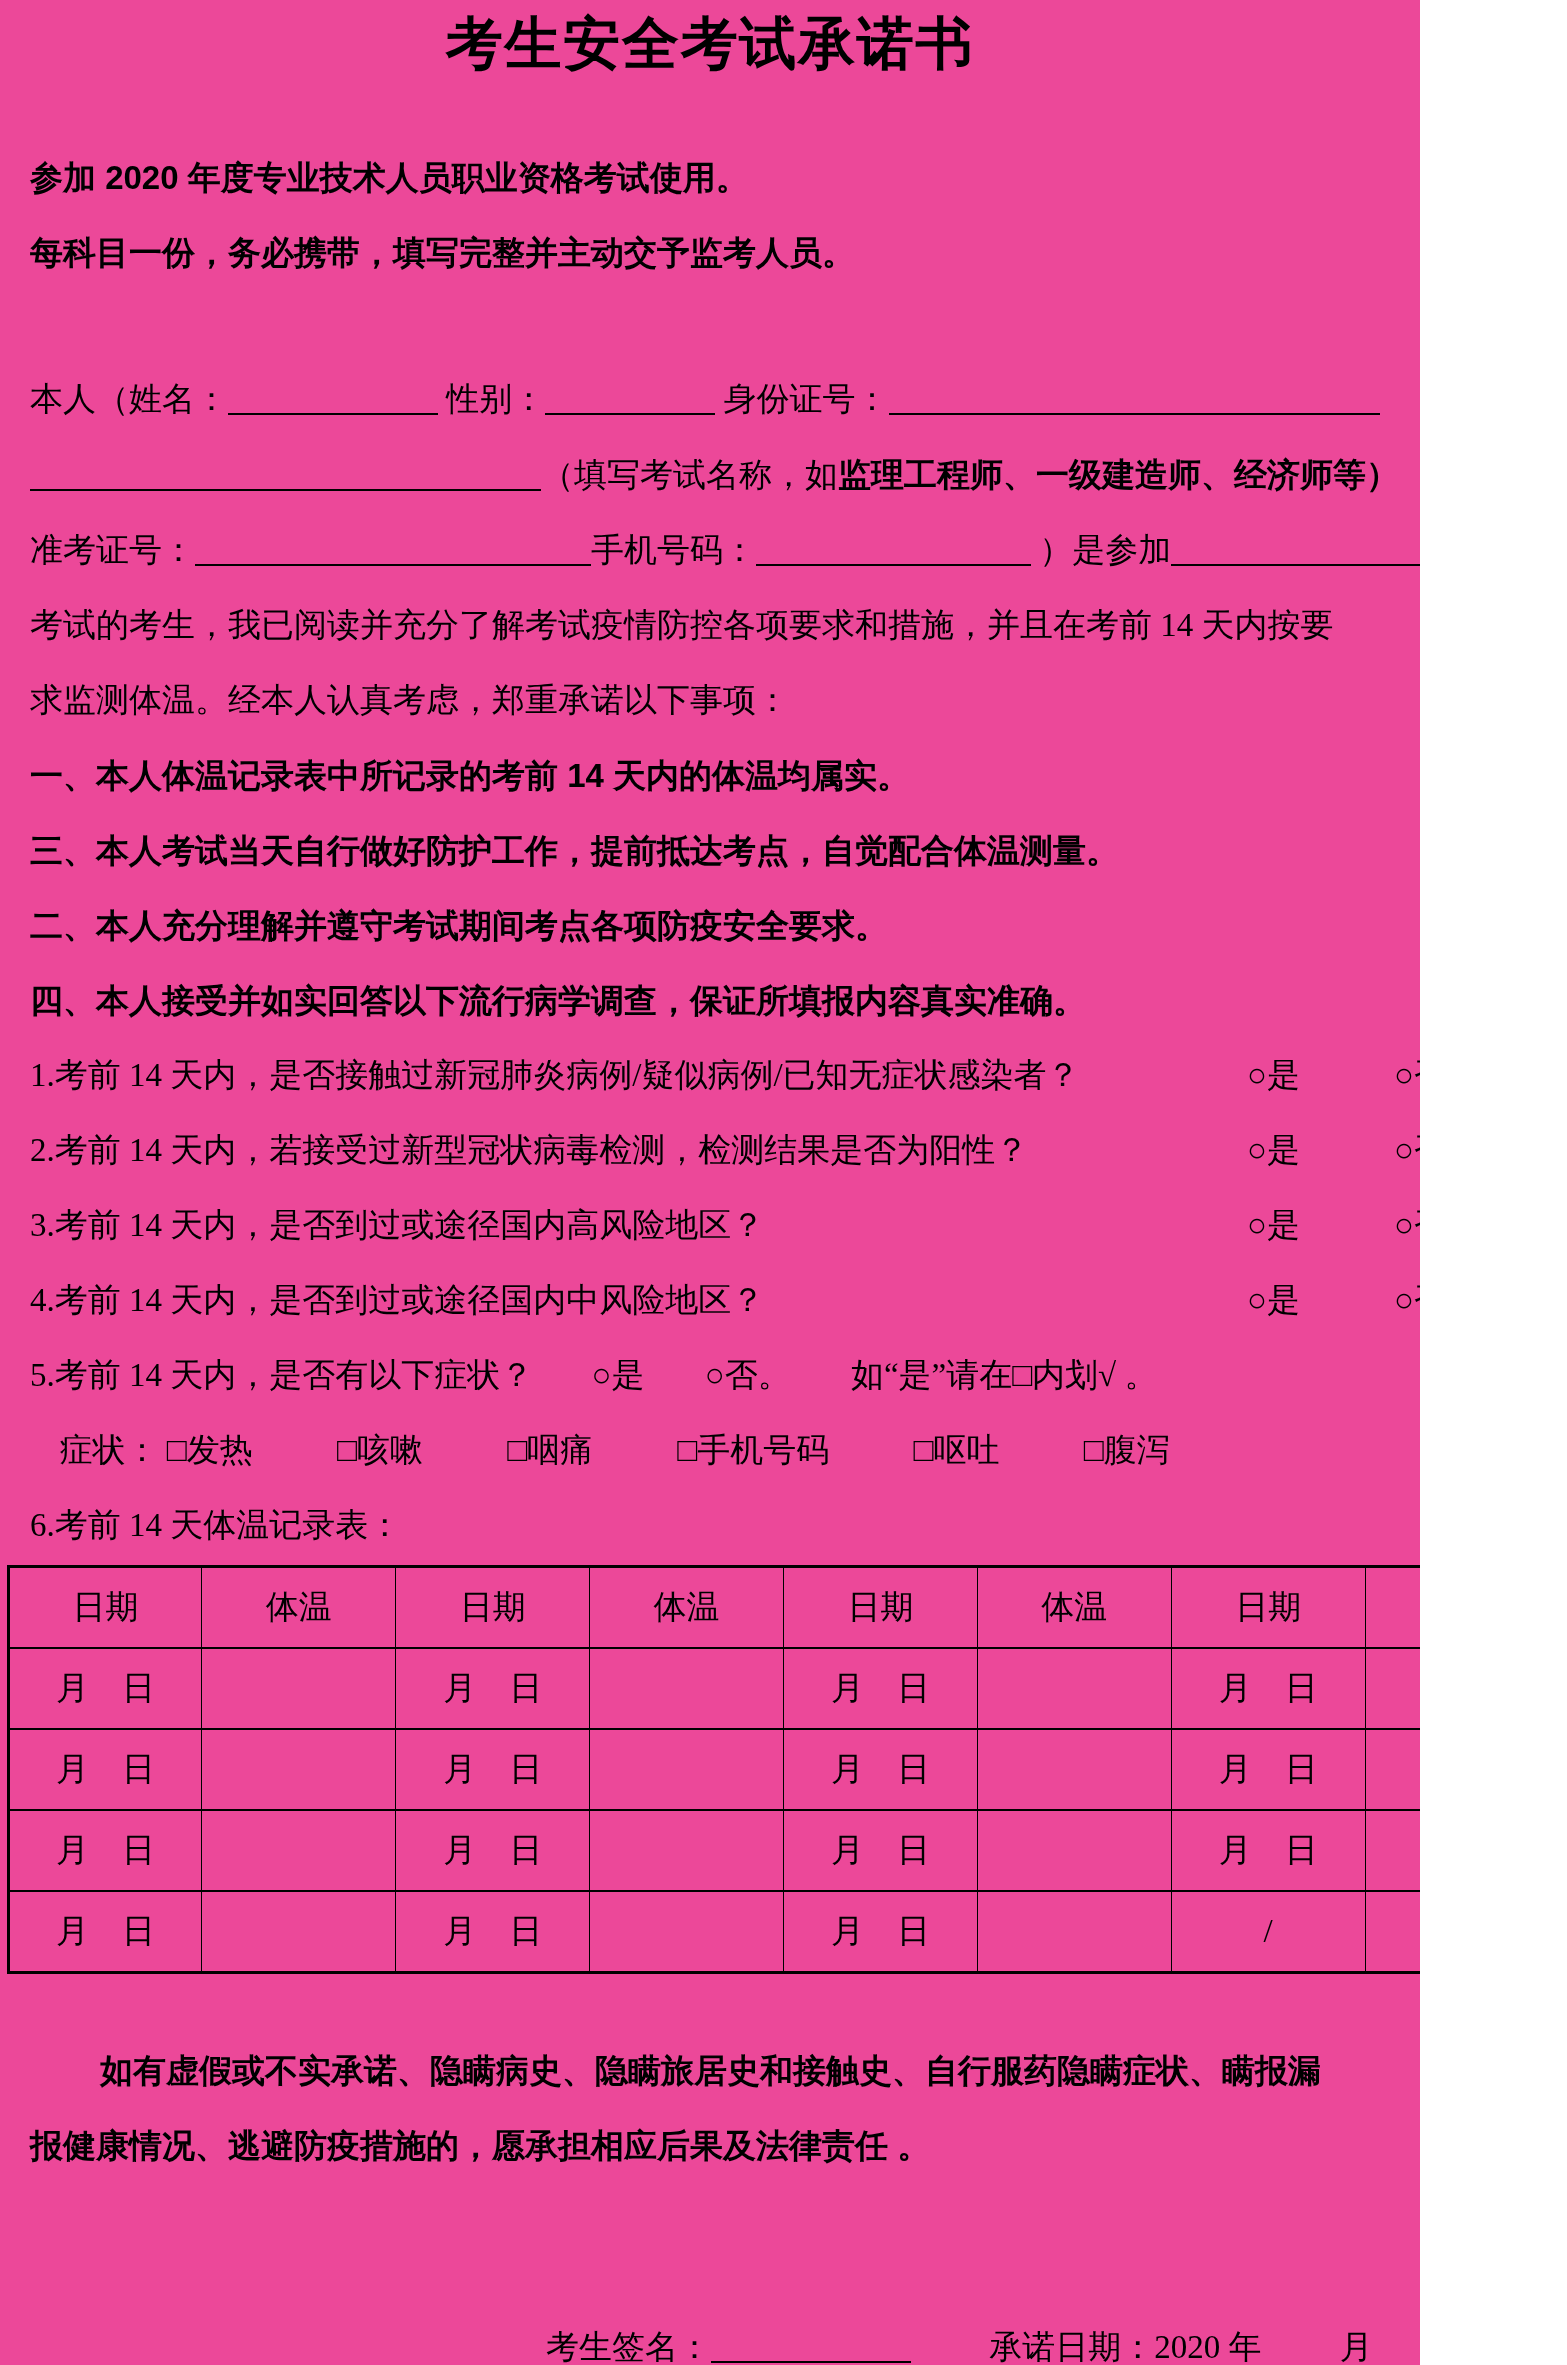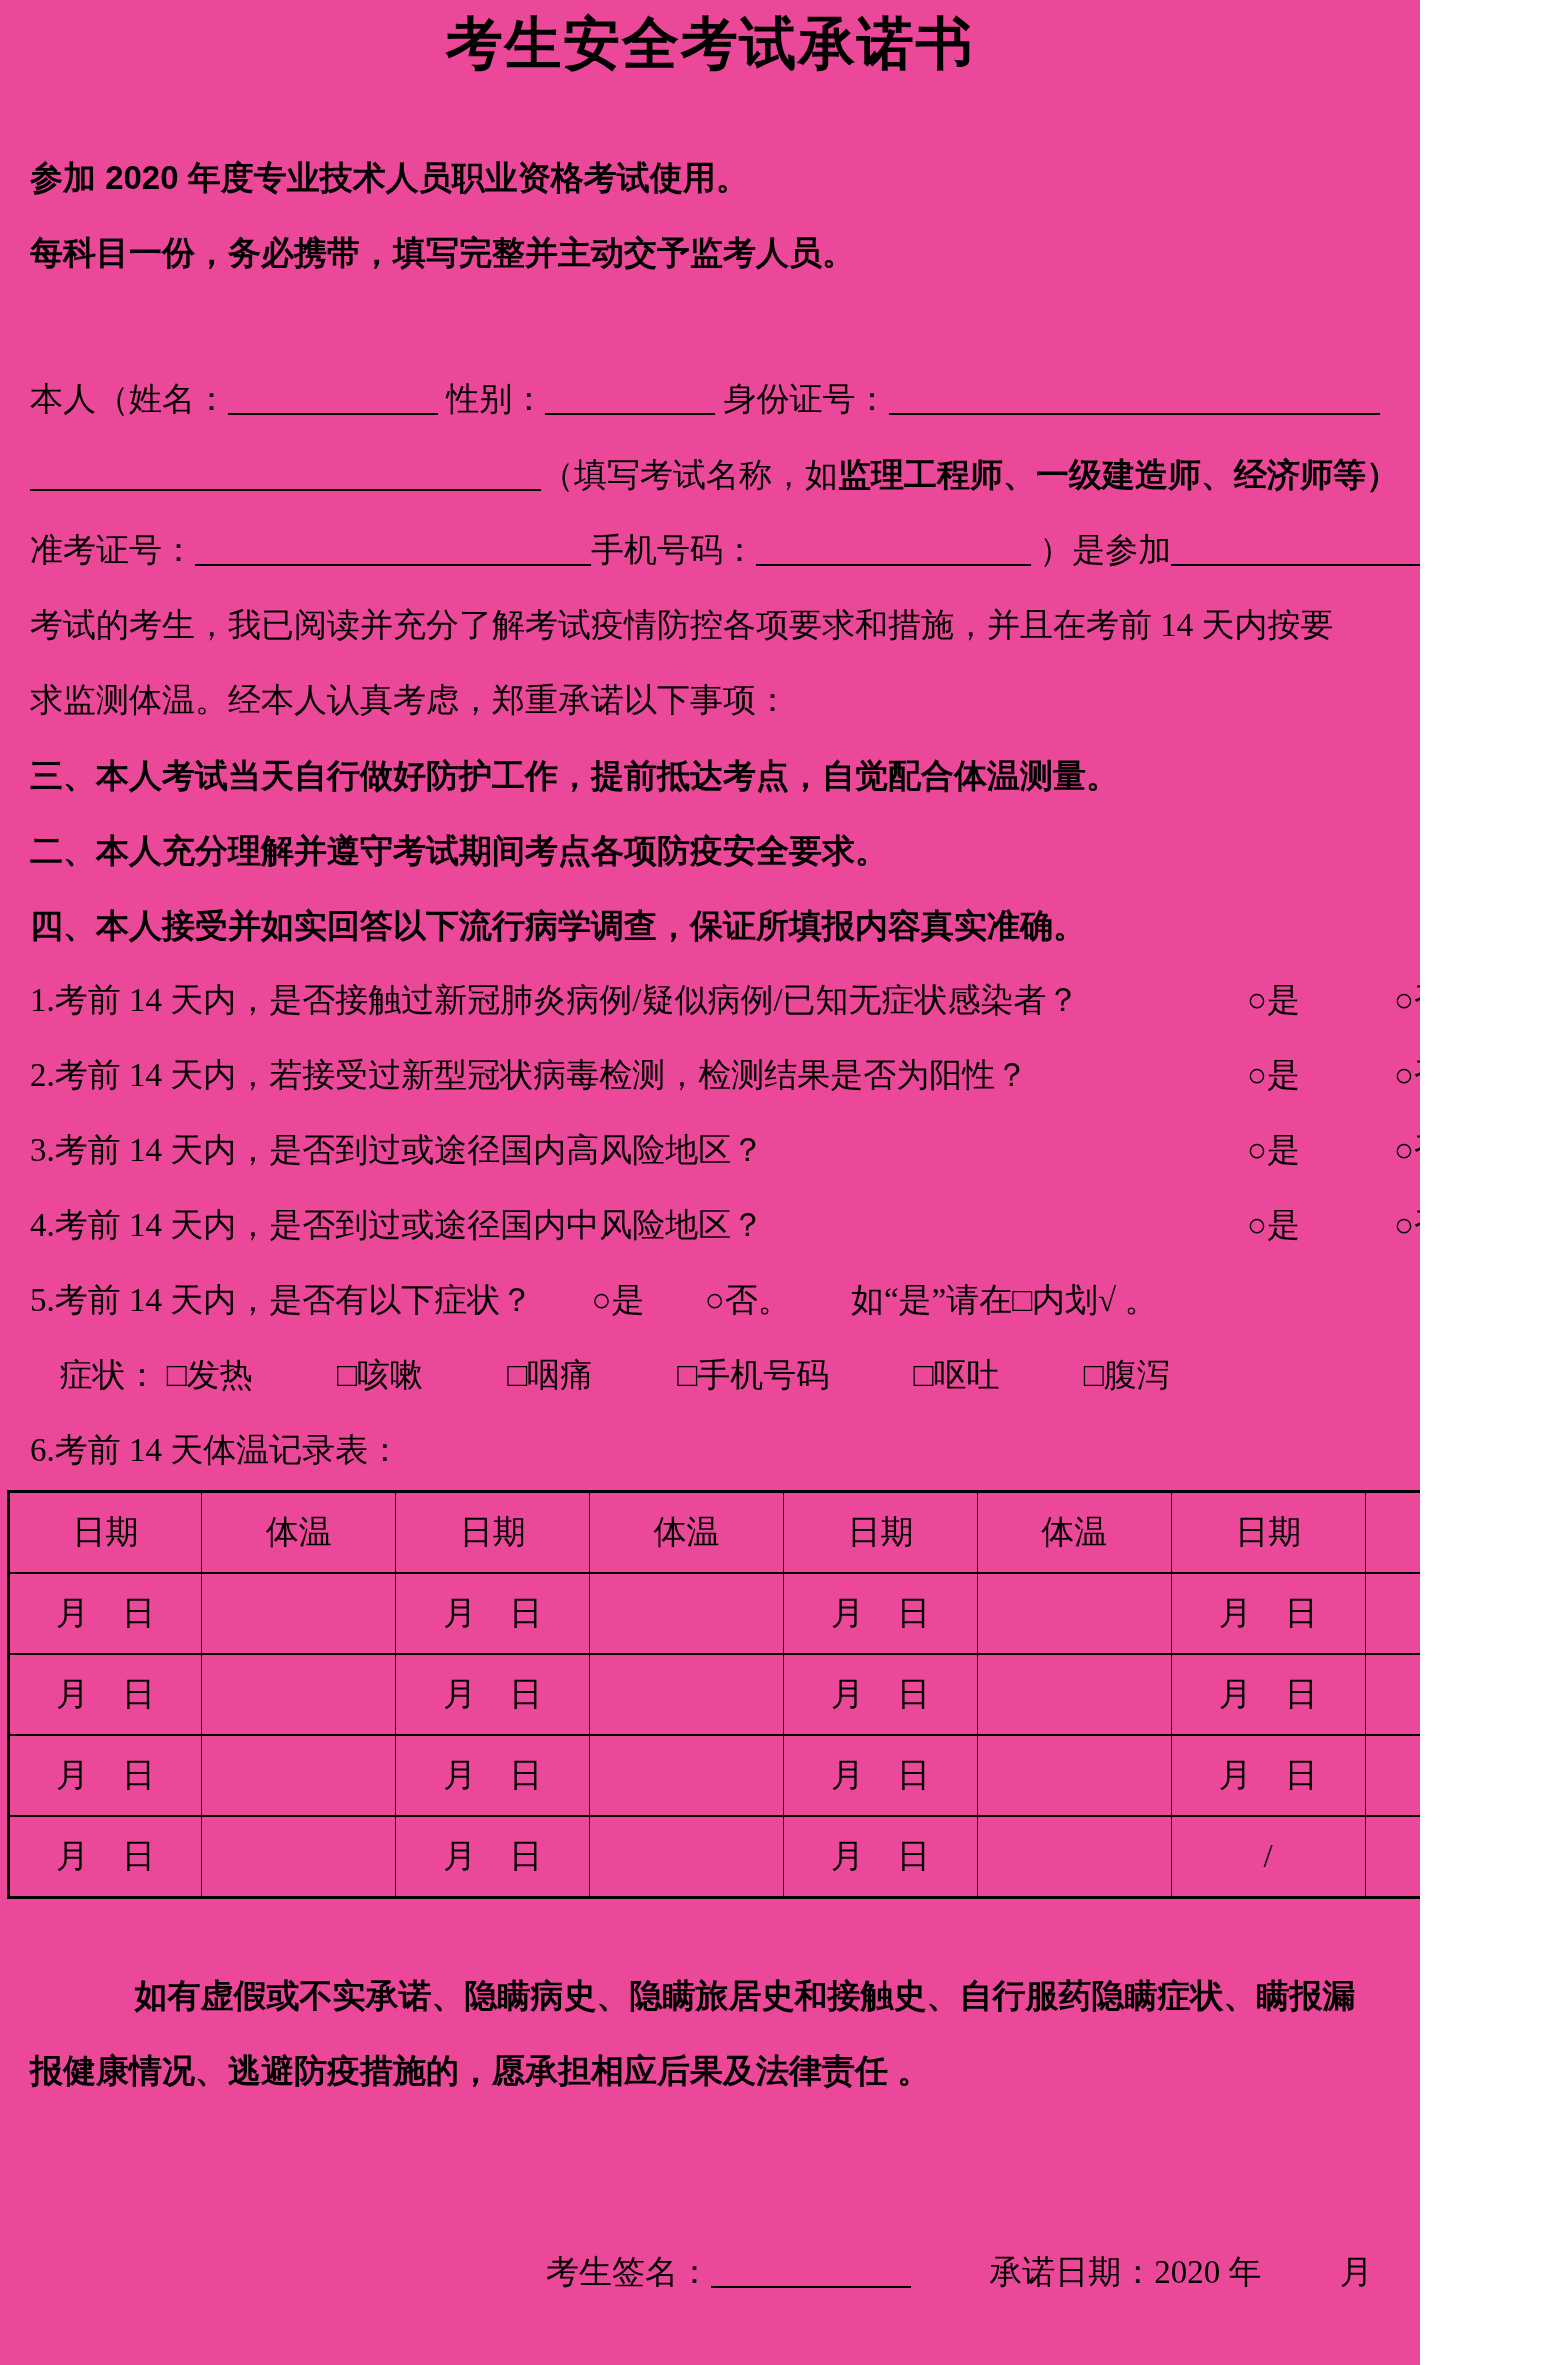--- a/index.html
+++ b/index.html
@@ -14,21 +14,21 @@
     text-align:center;line-height:87px;margin:0;
     font-family:"Liberation Sans","DejaVu Sans",sans-serif;
     font-weight:900;font-size:57px;letter-spacing:1.7px;
   }
   .line{position:relative;line-height:75px;white-space:nowrap;}
   .heib{font-family:"Liberation Sans","DejaVu Sans",sans-serif;font-weight:700;}
   .mt61{margin-top:53px;}
   .mt83{margin-top:72px;}
   .mt68{margin-top:59px;}
   .mt146{margin-top:127px;}
-  .indent2{text-indent:70px;text-align:center;}
+  .indent2{text-indent:70px;}
   .blank{display:inline-block;height:5.2px;border-bottom:2.6px solid #000;vertical-align:-5.2px;}
   .bw242{width:210px}.bw196{width:170px}.bw565{width:491px}.bw456{width:396px}
   .bw317{width:275px}.bw300{width:261px}.bw588{width:511px}.bw230{width:200px}
   .yes-col{position:absolute;left:1217px;top:0;}
   .no-col{position:absolute;left:1364px;top:0;}
   .gap58{margin-left:50px;}
   .gap60{margin-left:52px;}
   .sym-line{padding-left:29.5px;}
   .sym-item{margin-right:76px;display:inline-block;}
   .sym-item:last-child{margin-right:0;}
@@ -68,20 +68,21 @@
   </div>
 
   <div class="line">
     <span>准考证号：</span><span class="blank bw456"></span><span>手机号码：</span><span class="blank bw317"></span>
     <span>）是参加</span><span class="blank bw300"></span>
   </div>
 
   <div class="line">考试的考生，我已阅读并充分了解考试疫情防控各项要求和措施，并且在考前 14 天内按要</div>
   <div class="line">求监测体温。经本人认真考虑，郑重承诺以下事项：</div>
 
+  <div class="line heib">一、本人体温记录表中所记录的考前 14 天内的体温均属实。</div>
   <div class="line heib">三、本人考试当天自行做好防护工作，提前抵达考点，自觉配合体温测量。</div>
   <div class="line heib">二、本人充分理解并遵守考试期间考点各项防疫安全要求。</div>
   <div class="line heib">四、本人接受并如实回答以下流行病学调查，保证所填报内容真实准确。</div>
 
   <div class="line">
     <span>1.考前 14 天内，是否接触过新冠肺炎病例/疑似病例/已知无症状感染者？</span>
     <span class="yes-col"><span>○</span><span>是</span></span>
     <span class="no-col"><span>○</span><span>否</span></span>
   </div>
 

